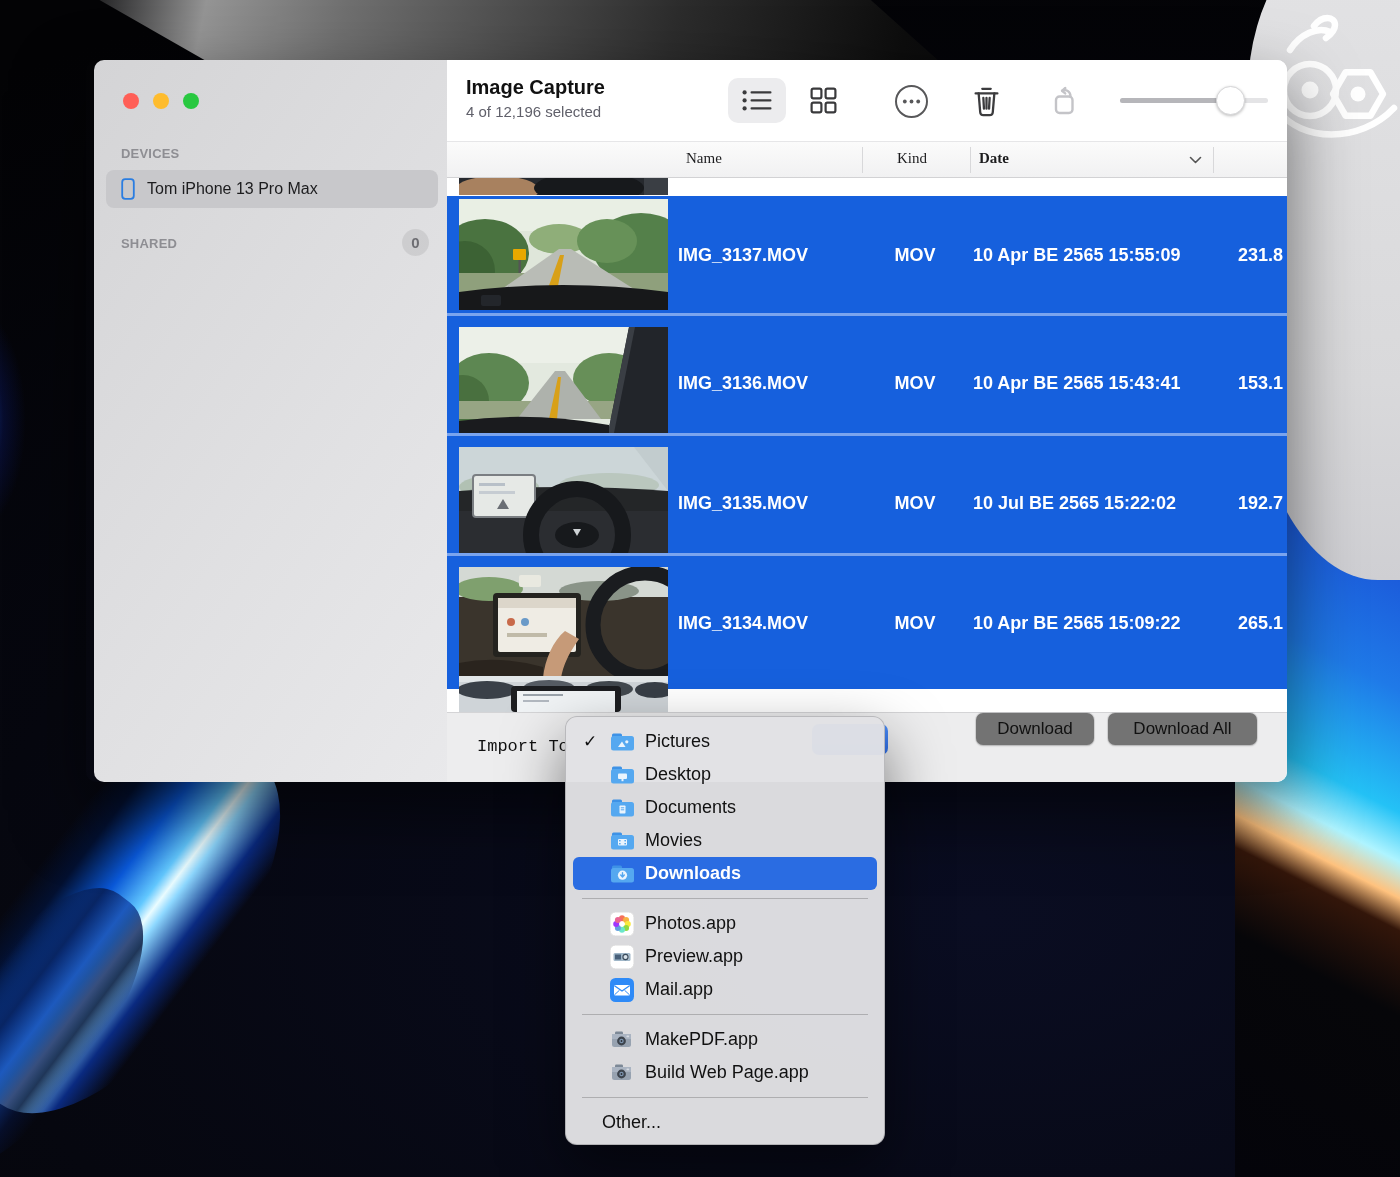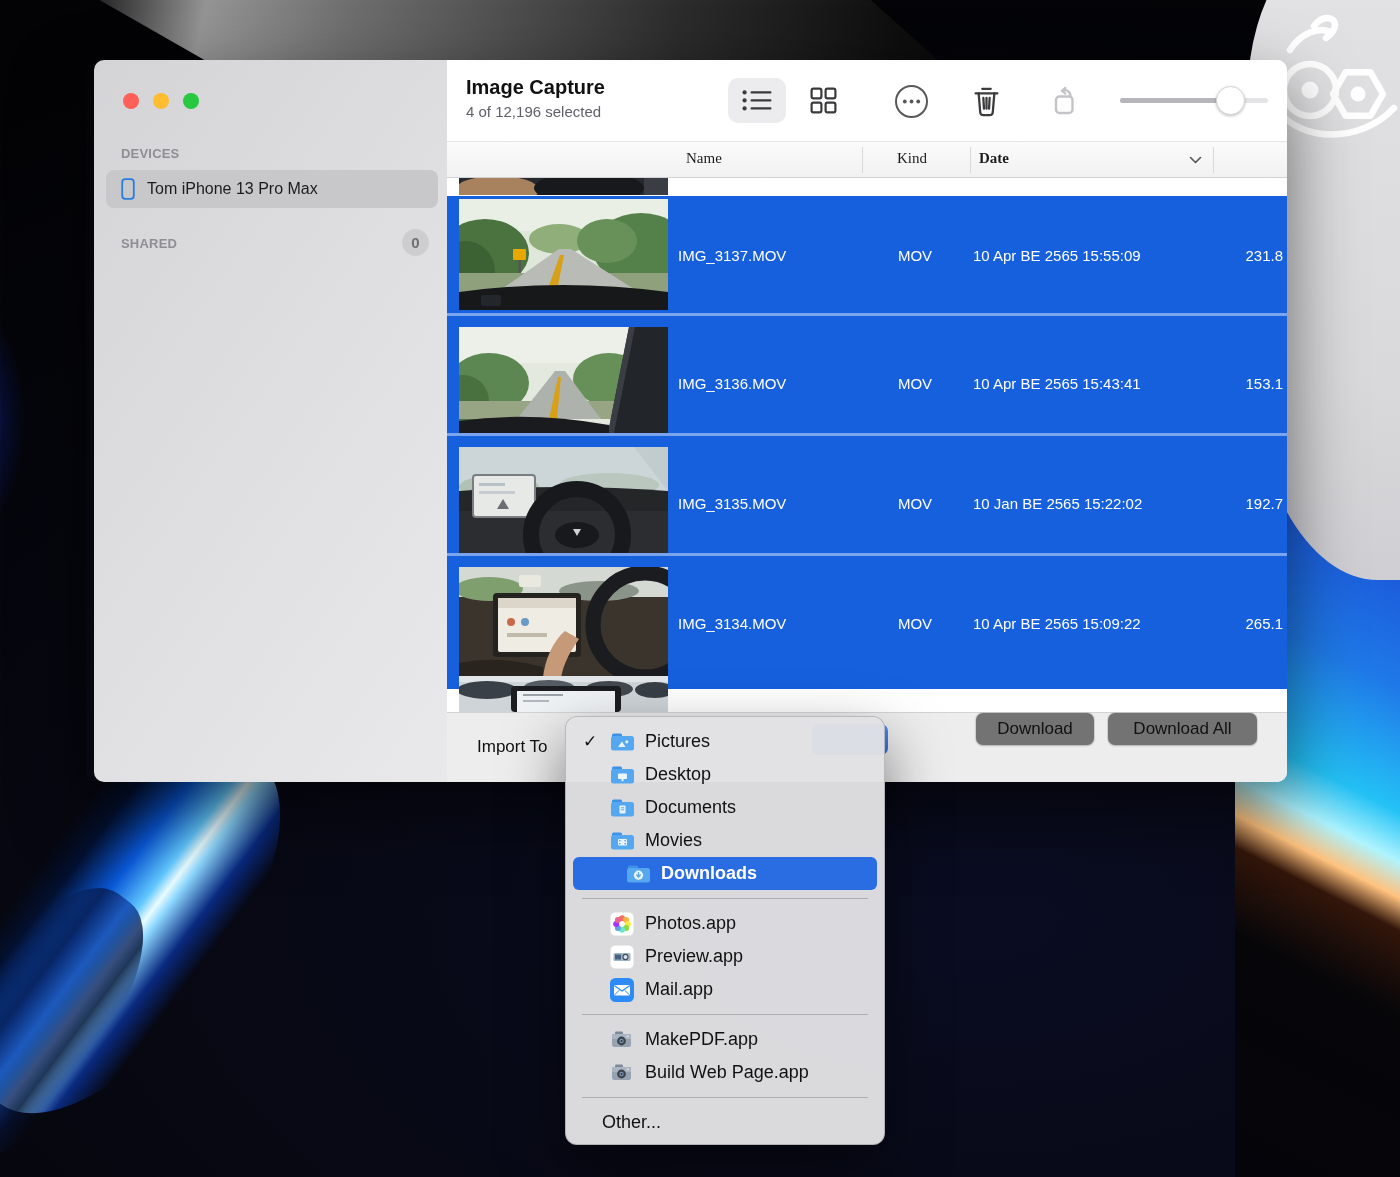--- a/index.html
+++ b/index.html
@@ -76,45 +76,45 @@
   .th-chev { position:absolute; left:742px; top:14px; }
 
   
   .list { position:absolute; left:0; top:118px; width:840px; height:534px; background:#fff; }
   .partial-thumb { position:absolute; left:12px; }
   .row { position:absolute; left:0; width:840px; height:117px; background:#1660dd;
     display:flex; align-items:center; }
   .row.bt { height:136px; border-top:3px solid #7aa4ee; }
   .row-1 { top:18px; } .row-2 { top:135px; } .row-3 { top:255px; } .row-4 { top:375px; }
   .row .thumb { margin-left:12px; width:209px; height:111px; flex:none; }
-  .cell { position:absolute; top:50%; transform:translateY(-50%); color:#fff; font-size:15px; font-weight:400; }
+  .cell { position:absolute; top:50%; transform:translateY(-50%); color:#fff; font-size:18px; font-weight:700; }
   .c-name { left:231px; } .c-kind { left:428px; width:80px; text-align:center; }
   .c-date { left:526px; } .c-size { left:756px; width:80px; text-align:right; }
 
   
   .wfooter { position:absolute; left:0; top:652px; width:840px; height:70px;
     background:#ededee; border-top:1px solid #d4d4d6; border-radius:0 0 10px 0; }
-  .import-label { position:absolute; left:30px; top:24px; font-size:17px; color:#111; }
+  .import-label { position:absolute; left:30px; top:24px; font-size:17px; color:#111;font-family:Liberation Mono, monospace; }
   .popup-sliver { position:absolute; left:365px; top:11px; width:76px; height:31px; border-radius:7px;
     background:linear-gradient(#4b8df8,#2f6de8); }
   .push-btn { position:absolute; top:0; height:32px; background:#737373; border-radius:7px;
     border:0; box-shadow:0 0 0 1px rgba(0,0,0,.08), 0 1px 2px rgba(0,0,0,.18);
     font-size:17px; color:#111; display:flex; align-items:center; justify-content:center;
     font-family:inherit; }
   .btn-download { left:529px; width:118px; }
   .btn-download-all { left:661px; width:149px; }
 
   
   .menu { position:absolute; left:565px; top:716px; width:320px; height:429px; z-index:6;
     background:rgba(225,225,228,.97); border:1px solid rgba(0,0,0,.18); border-radius:12px;
     box-shadow:0 25px 60px rgba(0,0,0,.5); padding:8px 0; }
   .mi { height:33px; display:flex; align-items:center; padding-left:17px; font-size:18px; color:#111; }
   .mi .check { width:27px; font-size:17px; font-weight:600; }
   .mi .mi-icon { width:26px; height:24px; margin-right:9px; display:flex; align-items:center; flex:none; }
-  .mi.selected { background:#2a6ce2; margin:0 7px; padding-left:26px; border-radius:6px;
+  .mi.selected { background:#2a6ce2; margin:0 7px; padding-left:10px; border-radius:6px;
     color:#fff; font-weight:700; }
   .msep { height:1px; background:rgba(60,60,60,.28); margin:8px 16px; }
   .mi-other { height:33px; display:flex; align-items:center; padding-left:36px; font-size:18px; color:#111; }
 </style>
 </head>
 <body>
 
 <div class="canvas">
 
   <div class="wp-base"></div>
@@ -286,21 +286,21 @@
             <rect x="14" y="28" width="62" height="42" rx="3" fill="#e6e9e6" stroke="#7a7e82" stroke-width="2"></rect>
             <rect x="20" y="36" width="26" height="3" fill="#b8c0c8"></rect>
               <rect x="20" y="44" width="36" height="3" fill="#c6ccd2"></rect>
             <path d="M44 52 l6 10 l-12 0 Z" fill="#6a6e74"></path>
             <circle cx="118" cy="88" r="46" fill="none" stroke="#17191c" stroke-width="16"></circle>
             <ellipse cx="118" cy="88" rx="22" ry="13" fill="#17191c"></ellipse>
             <path d="M114 82 l8 0 l-4 7 Z" fill="#cfd3d6"></path>
           </svg>
           <span class="cell c-name">IMG_3135.MOV</span>
           <span class="cell c-kind">MOV</span>
-          <span class="cell c-date">10 Jan BE 2565 15:22:02</span>
+          <span class="cell c-date">10 Jul BE 2565 15:22:02</span>
           <span class="cell c-size">192.7</span>
         </div>
 
         <div class="row row-4 bt">
           <svg class="thumb" viewBox="0 0 209 111">
             <rect width="209" height="111" fill="#3a342c"></rect>
             <rect width="209" height="30" fill="#d4d9d4"></rect>
             <ellipse cx="30" cy="22" rx="34" ry="12" fill="#7fa06e"></ellipse>
             <rect x="60" y="8" width="22" height="12" rx="2" fill="#e9e9e0"></rect>
             <ellipse cx="140" cy="24" rx="40" ry="10" fill="#8a9488"></ellipse>

